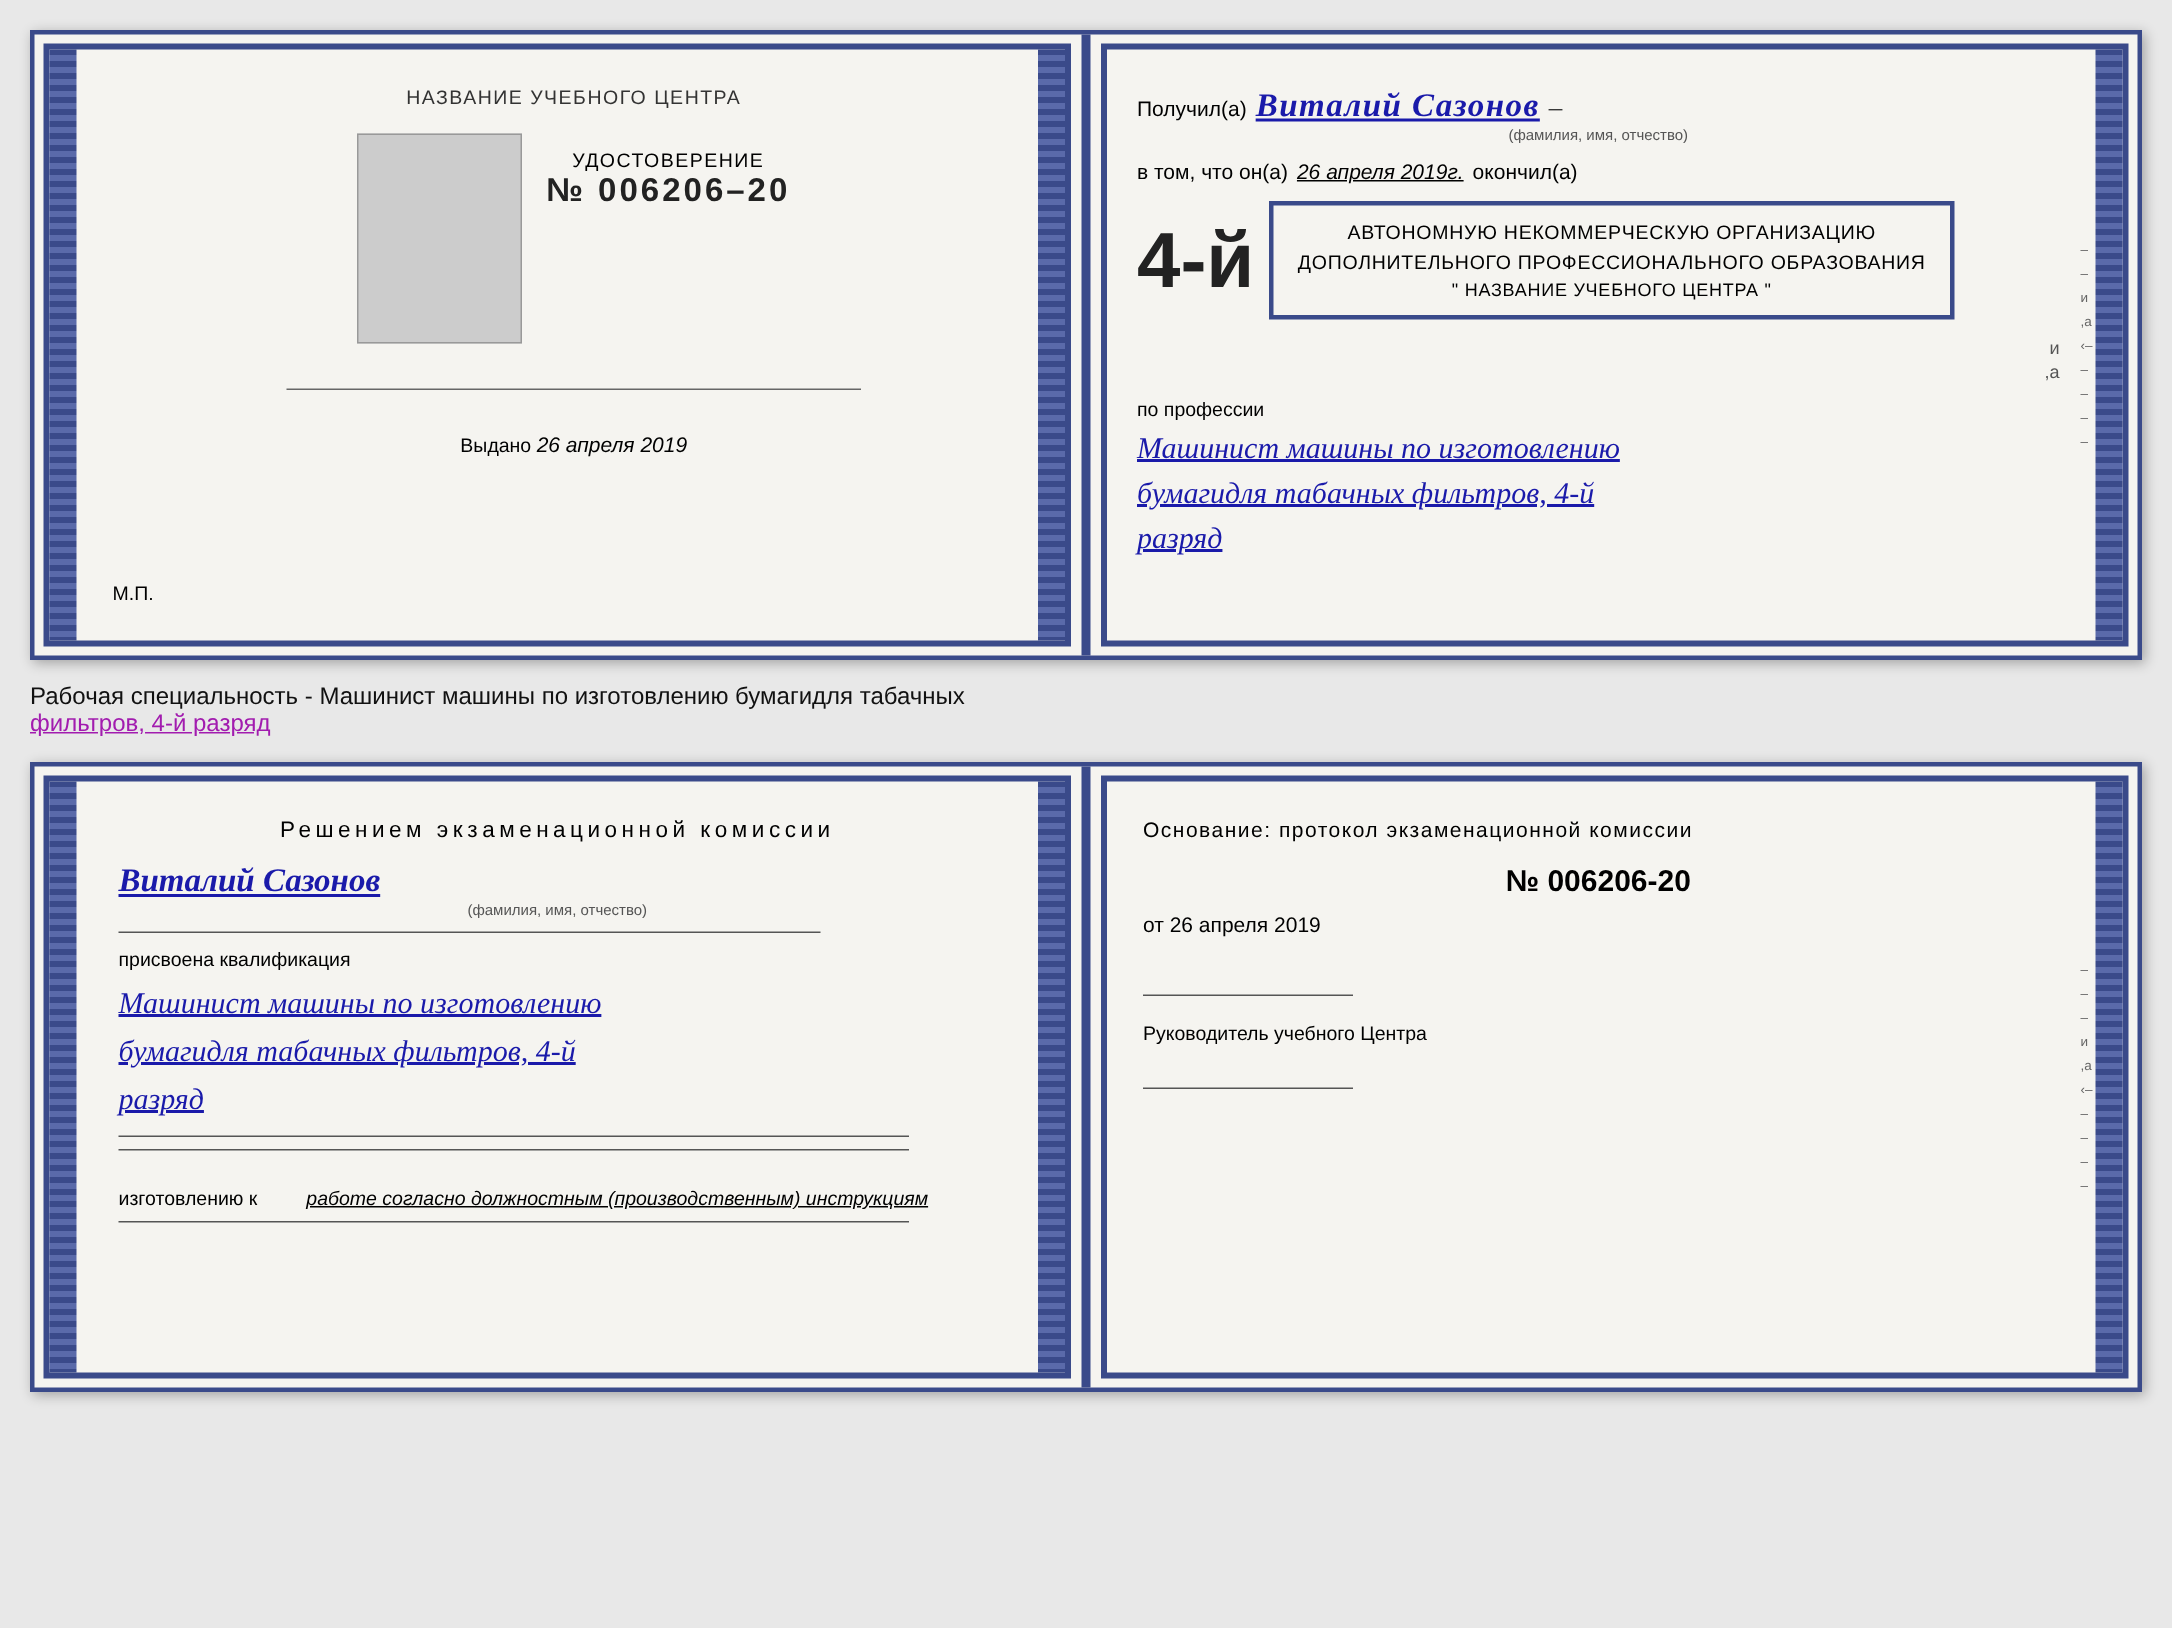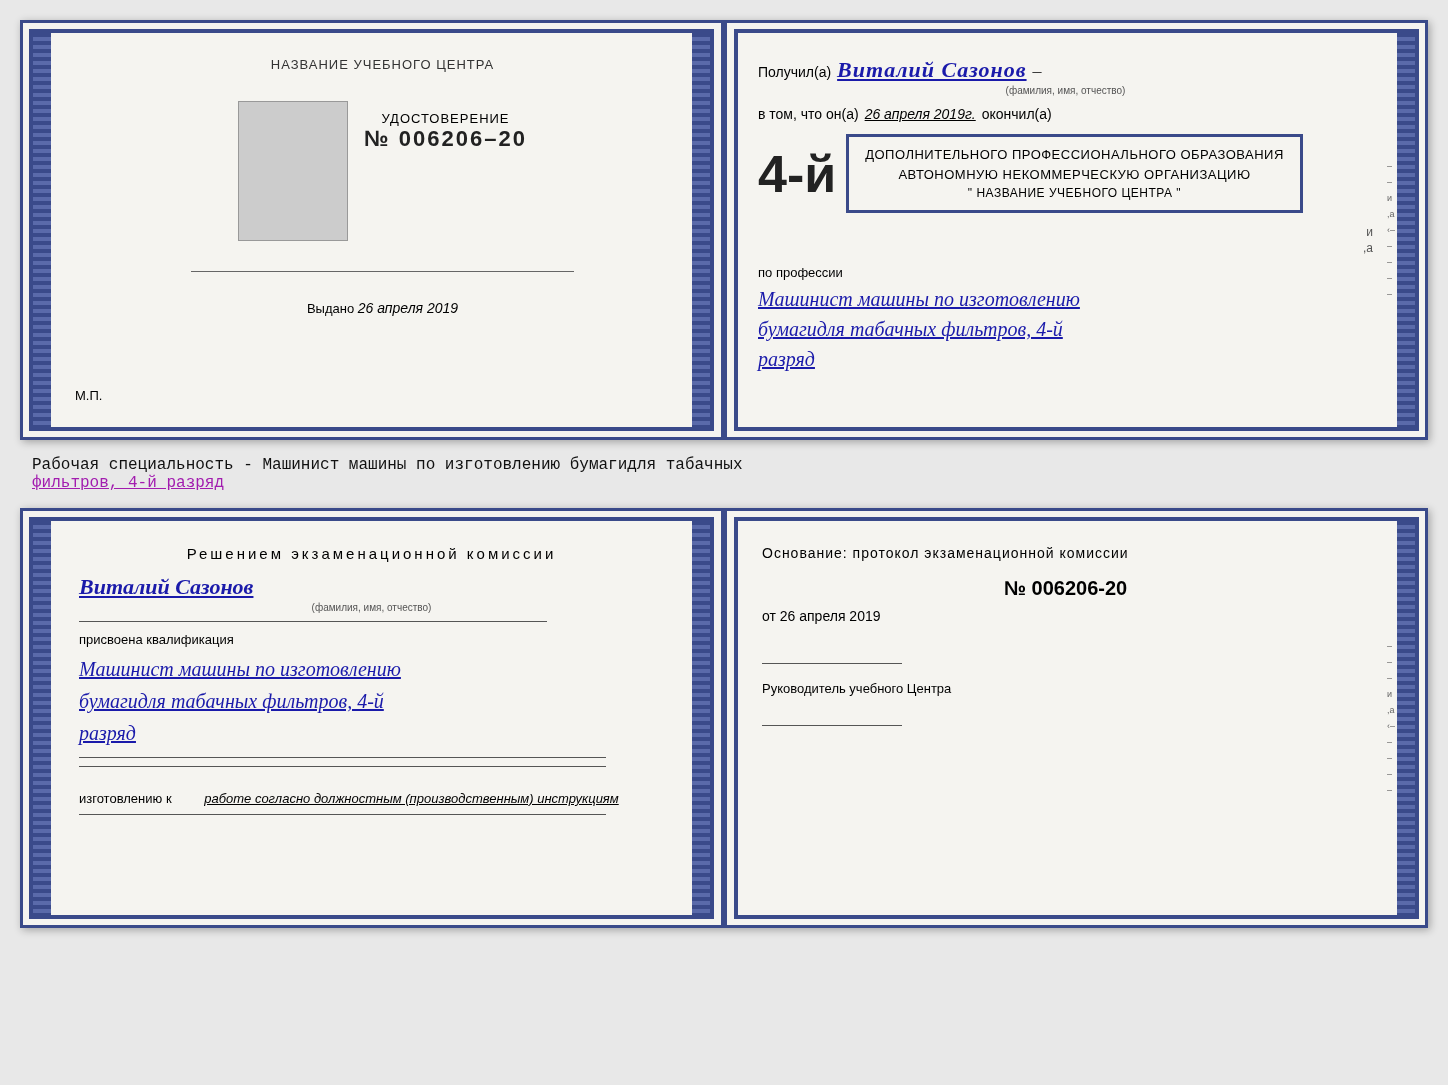--- a/index.html
+++ b/index.html
@@ -59,21 +59,21 @@
       margin-left: 10px;
     }
 
     .cert-title-label {
       font-size: 13px;
       letter-spacing: 1px;
       text-align: center;
       color: #333;
       font-family: Arial, sans-serif;
       text-transform: uppercase;
-      margin-bottom: 19px;
+      margin-bottom: 7px;
     }
 
     .cert-photo-placeholder {
       width: 110px;
       height: 140px;
       background: #ccc;
       border: 1px solid #999;
       margin: 10px 0;
     }
 
@@ -206,24 +206,23 @@
       color: #1a1aaa;
       font-family: 'Segoe Script', cursive;
       font-style: italic;
       text-decoration: underline;
       line-height: 1.5;
     }
 
     
     .middle-text {
       font-size: 16px;
-      font-family: Liberation Mono, monospace;
+      font-family: Liberation Sans, sans-serif;
       padding: 4px 0;
       color: #111;
-      margin-left: 12px;
     }
 
     .middle-text .underlined {
       text-decoration: underline;
       color: #a21caf;
     }
 
     
     .cert-bottom {
       display: flex;
@@ -435,22 +434,22 @@
 
         <div class="vtom-line">
           <span>в том, что он(а)</span>
           <span class="vtom-date">26 апреля 2019г.</span>
           <span class="vtom-okoncil">окончил(а)</span>
         </div>
 
         <div class="big-number-area">
           <div class="big-razryad">4-й</div>
           <div class="org-block">
+            <div>АВТОНОМНУЮ НЕКОММЕРЧЕСКУЮ ОРГАНИЗАЦИЮ</div>
             <div>ДОПОЛНИТЕЛЬНОГО ПРОФЕССИОНАЛЬНОГО ОБРАЗОВАНИЯ</div>
-            <div>АВТОНОМНУЮ НЕКОММЕРЧЕСКУЮ ОРГАНИЗАЦИЮ</div>
             <div class="org-quote">" НАЗВАНИЕ УЧЕБНОГО ЦЕНТРА "</div>
           </div>
         </div>
 
         <div style="text-align:right; font-size:12px; color:#555; margin-bottom:2px; font-family:Arial,sans-serif;">и</div>
         <div style="text-align:right; font-size:12px; color:#555; margin-bottom:4px; font-family:Arial,sans-serif;">,а</div>
 
         <div class="profession-label">по профессии</div>
         <div class="profession-value">Машинист машины по изготовлению</div>
         <div class="profession-value">бумагидля табачных фильтров, 4-й</div>

